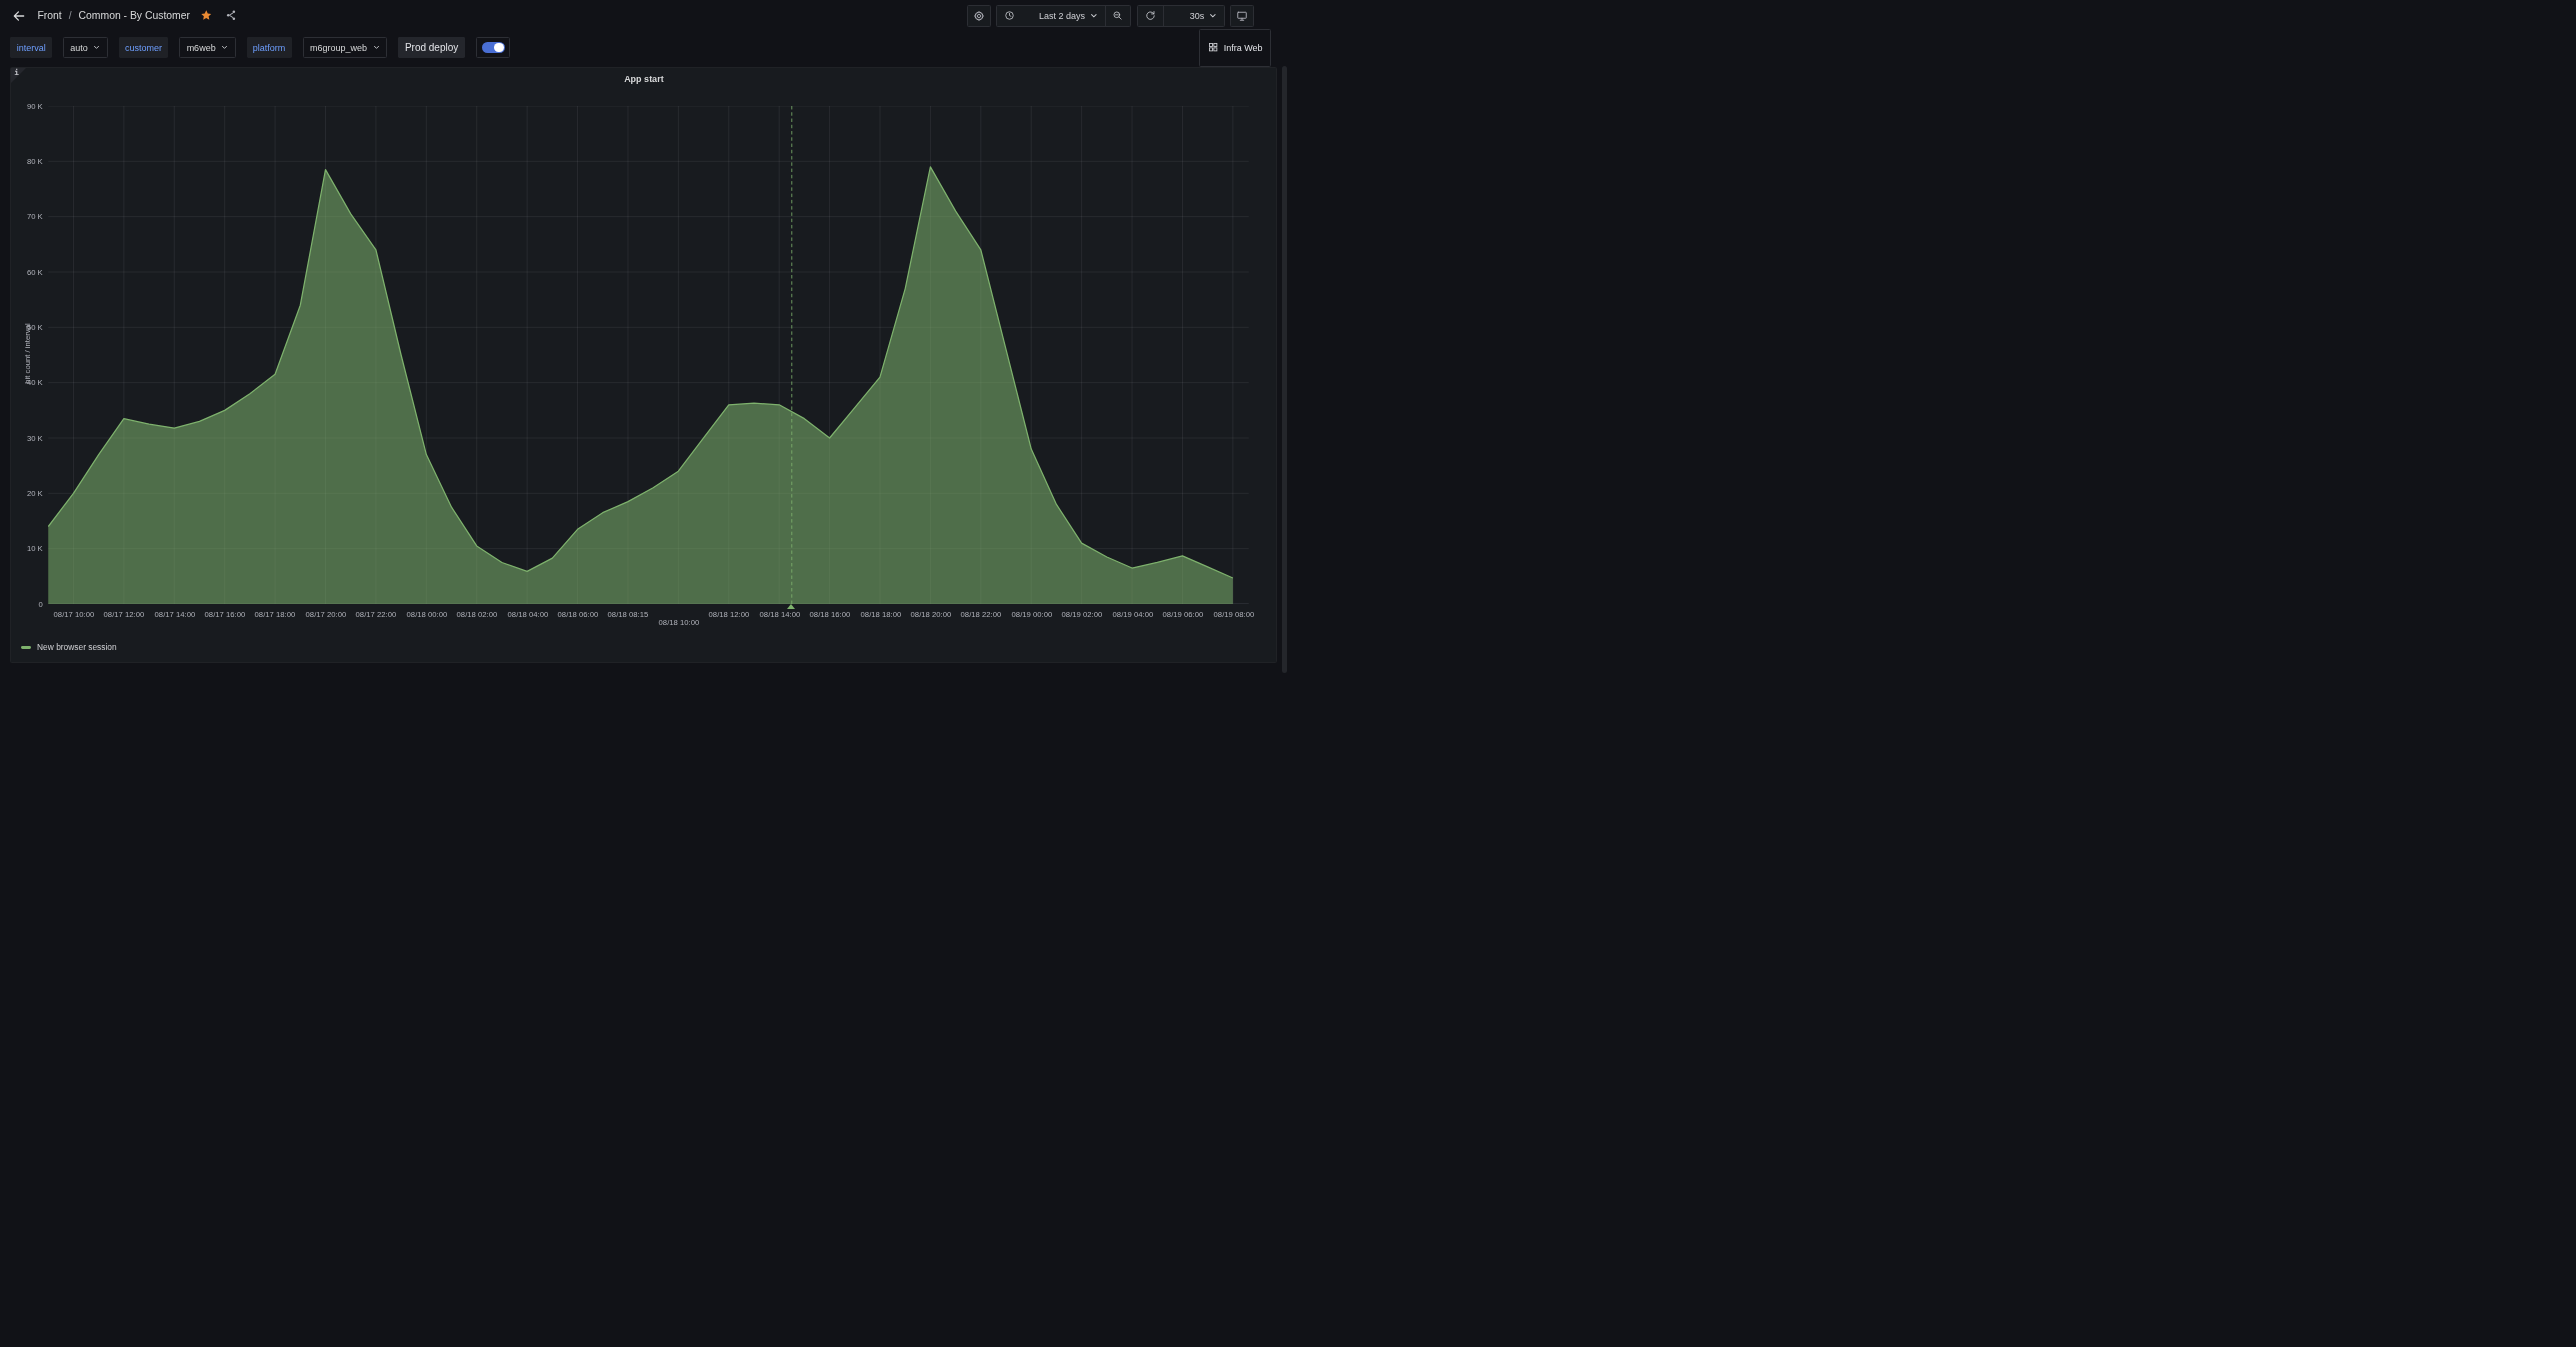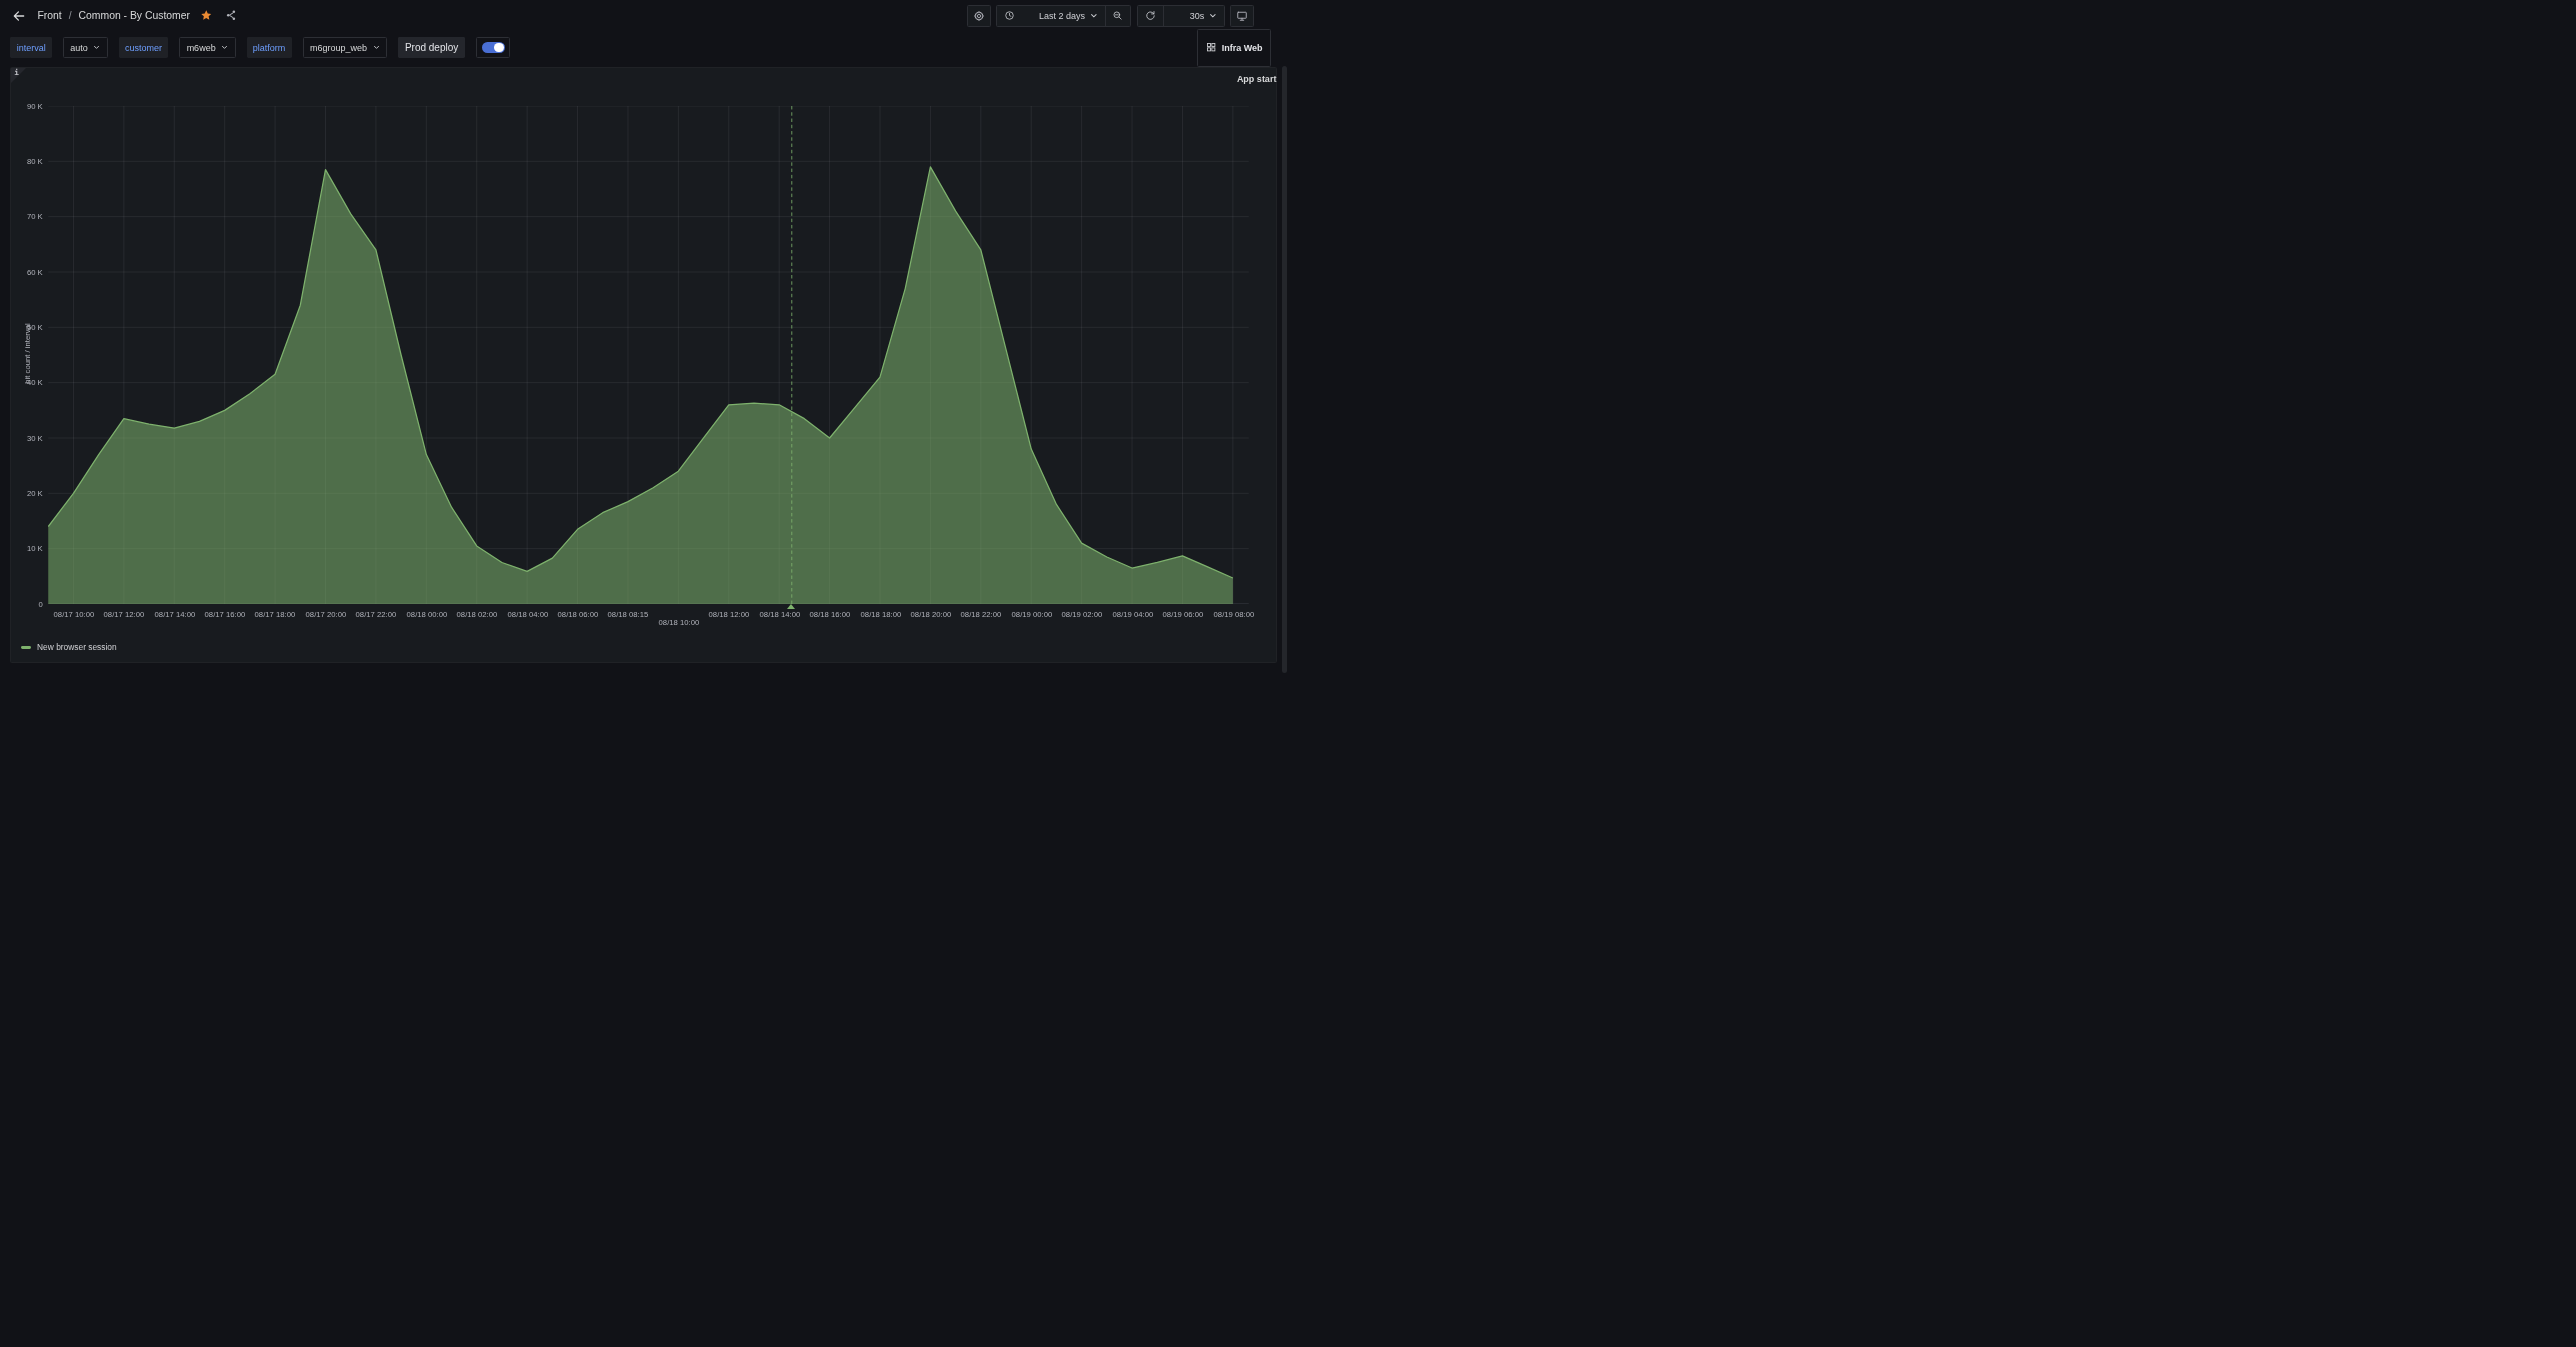--- a/index.html
+++ b/index.html
@@ -59,38 +59,38 @@
     background:#111217; border:0.7px solid #2d2f35; border-radius:1.4px; cursor:pointer;
   }
   .switch { width:23px; height:11px; border-radius:5.6px; position:relative; }
   .switch .knob {
     position:absolute; top:0.7px; right:0.7px; width:9.7px; height:9.7px; border-radius:50%; background:#fff;
   }
   .submenu-spacer { flex:1; }
   .apps-btn {
     height:38px; display:flex; align-items:center; gap:5.6px; padding:0 7.7px;
     background:transparent; border:0.7px solid #2d2f35; border-radius:1.4px;
-    color:#e3e4e8; font-size:9px; font-weight:700; cursor:pointer;
+    color:#e3e4e8; font-size:9px; font-weight:400; cursor:pointer;
   }
 
   
   .panel {
     position:absolute; left:10.4px; top:67px; width:1267px; height:596px;
     background:#181b1f; border:0.7px solid #202226; border-radius:1.4px;
   }
   .info-corner {
     position:absolute; left:0; top:0; width:0; height:0; cursor:pointer;
     border-top:15.3px solid #25272d; border-right:15.3px solid transparent;
   }
   .info-corner .i-glyph {
     position:absolute; top:-14.6px; left:2.8px; font-size:7.7px; font-weight:700; color:#c3c4c9;
     font-family:"DejaVu Sans Mono",monospace;
   }
   .panel-title {
-    position:absolute; top:2.8px; left:0; right:0; text-align:right;
+    position:absolute; top:2.8px; left:0; right:0; text-align:center;
     font-size:9px; font-weight:600; color:#d8d9da; cursor:pointer; padding:2.8px 0;
   }
   .chart-wrap { position:absolute; inset:0; }
   .plot-svg { position:absolute; left:37px; top:38px; }
   .ylab {
     position:absolute; width:32px; text-align:right; font-size:7.7px; color:#b0b2ba;
     transform:translateY(-4.2px);
   }
   .xlab {
     position:absolute; width:67px; text-align:center; font-size:7.7px; color:#b0b2ba;

